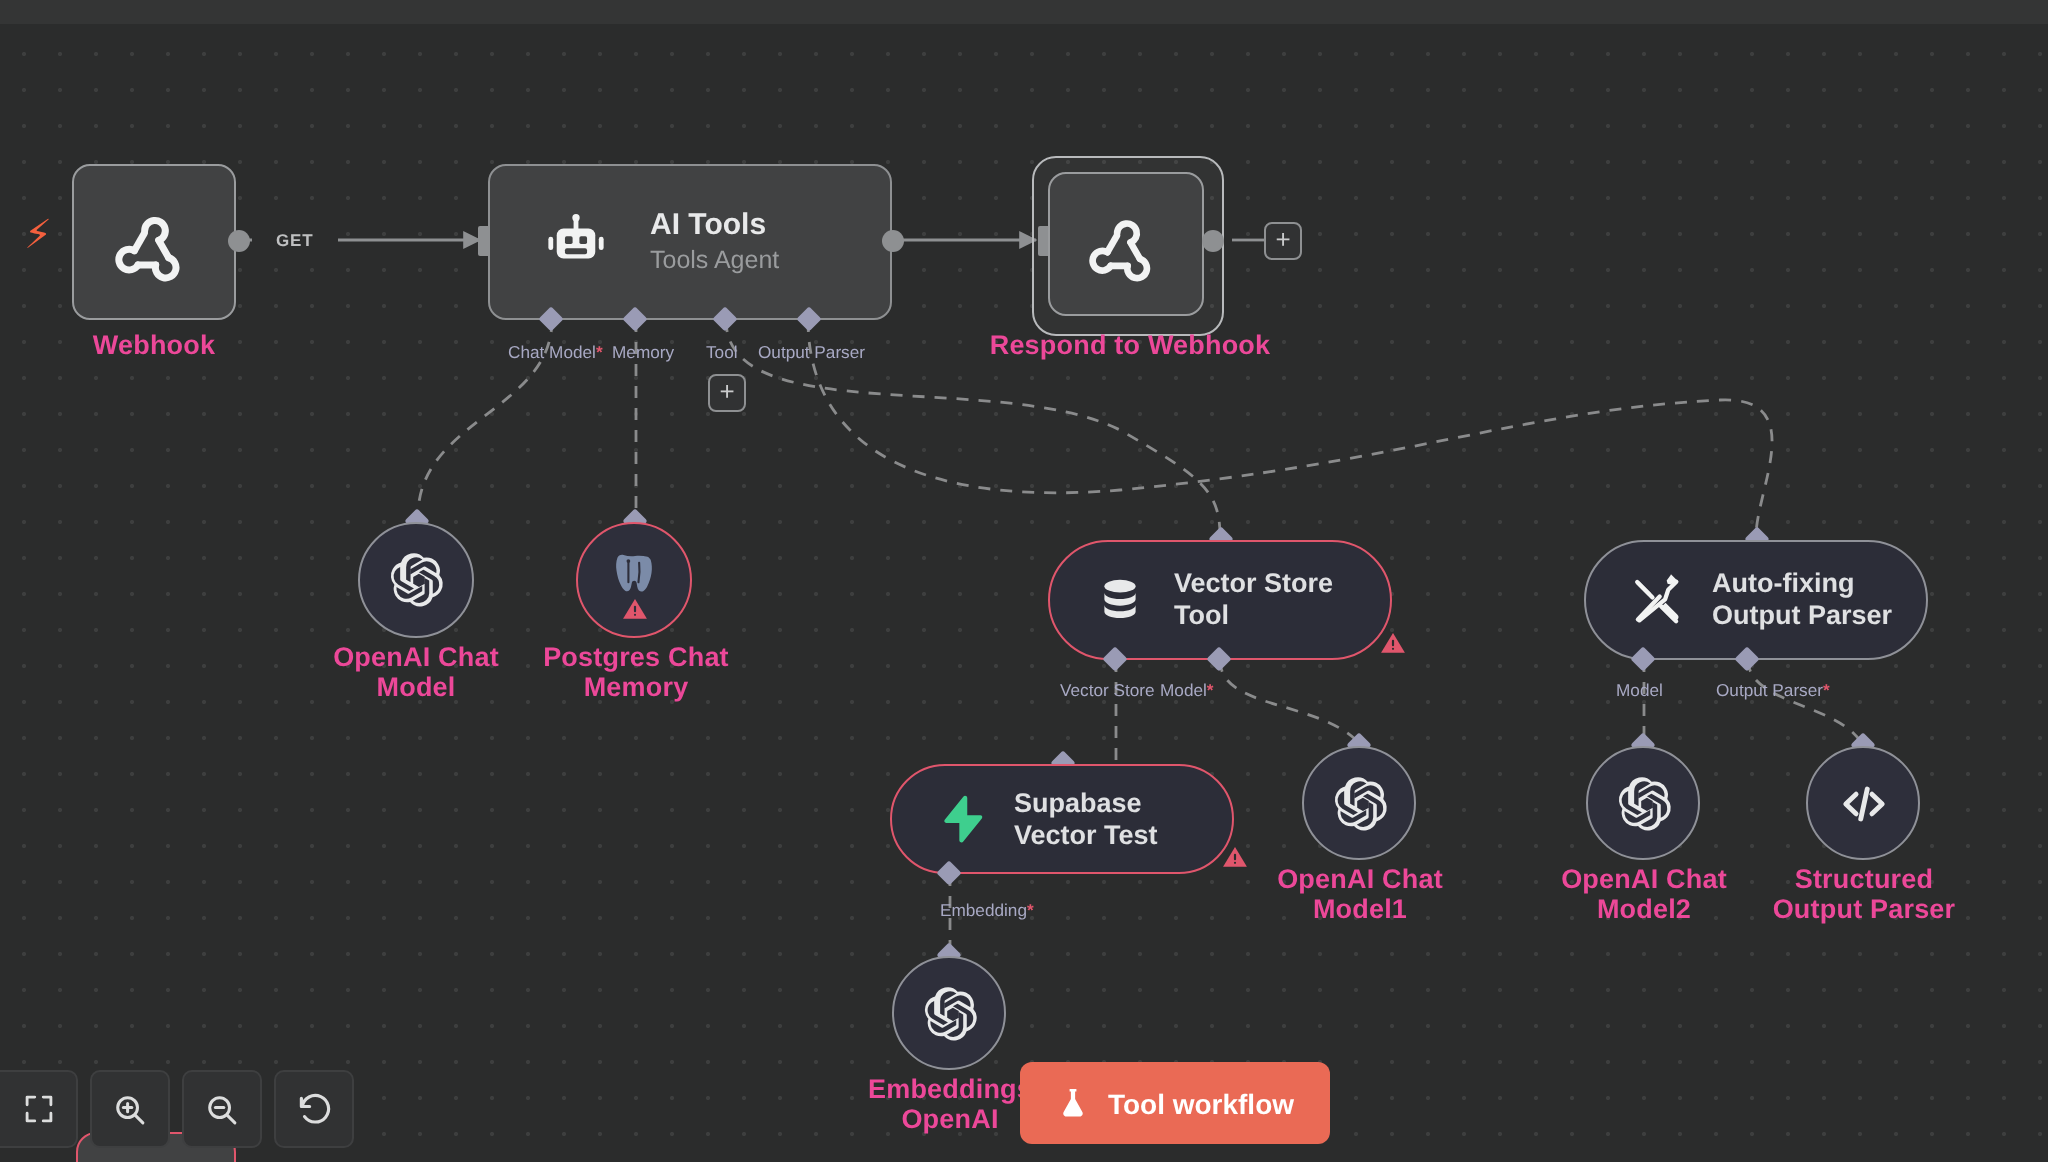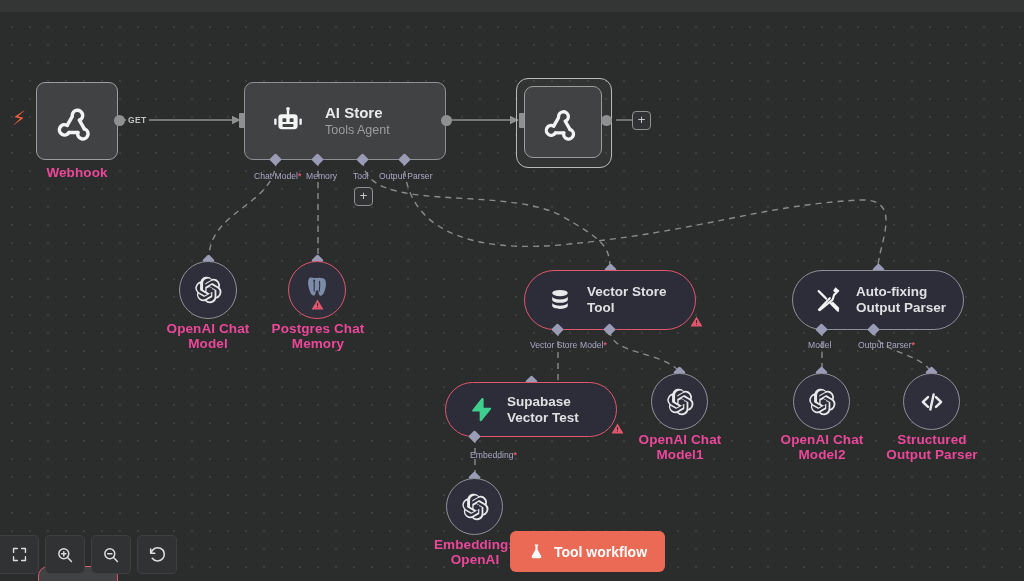--- a/index.html
+++ b/index.html
@@ -82,21 +82,21 @@
 
   
   .plusbtn{
     position:absolute;width:17px;height:17px;border:1px solid #8e9092;border-radius:4px;
     background:#313233;color:#c9cacb;font-size:13px;line-height:15px;text-align:center;
   }
   .bolt{position:absolute;color:#f4603e;font-size:20px;line-height:20px;}
 
   .edge-label{
     position:absolute;font-size:8.5px;font-weight:700;color:#bfc0c1;
-    letter-spacing:.4px;background:#2b2c2c;padding:0 2px;
+    letter-spacing:.4px;background:#2b2c2c;padding:0 12px;
   }
 
   
   #toolbar{position:absolute;left:0;bottom:7px;display:flex;gap:6px;padding-left:0;}
   .tbtn{
     width:38px;height:37px;background:#313233;border:1px solid #3e3f40;border-radius:5px;
     display:flex;align-items:center;justify-content:center;color:#dcdddd;
   }
   .tbtn:first-child{border-top-left-radius:0;border-bottom-left-radius:0;border-left:none;}
 
@@ -185,21 +185,21 @@
         <rect x="8.1" y="14.2" width="7.8" height="2.1" rx=".7"></rect>
       </g>
       <g fill="none" stroke="#f2f3f3" stroke-width="1.7" stroke-linecap="round">
         <path d="M12 4.2v3"></path>
           <path d="M3.1 11v3"></path>
           <path d="M20.9 11v3"></path>
       </g>
       <circle cx="12" cy="3.4" r="1.3" fill="#f2f3f3"></circle>
     </svg>
     <div class="agent-text">
-      <span class="agent-name">AI Store</span>
+      <span class="agent-name">AI Tools</span>
       <span class="agent-sub">Tools Agent</span>
     </div>
   </div>
   <div class="dot" style="left:441px;top:115px;"></div>
 
   <div class="diamond" style="left:271px;top:155px;"></div>
   <div class="diamond" style="left:313px;top:155px;"></div>
   <div class="diamond" style="left:358px;top:155px;"></div>
   <div class="diamond" style="left:400px;top:155px;"></div>
 
@@ -221,20 +221,21 @@
         <path d="M13.4 11.5l3 5.2"></path>
         <path d="M16.4 16.7a3.1 3.1 0 1 1-3.9 2.2"></path>
         <path d="M12.5 18.9H7.2"></path>
         <path d="M7.2 18.9a3.1 3.1 0 1 1-1.1-4.3"></path>
         <path d="M6.1 14.6l3-5.2"></path>
       </g>
     </svg>
   </div>
   <div class="dot" style="left:601px;top:115px;"></div>
   <div class="plusbtn" style="left:632px;top:111px;">+</div>
+  <div class="node-title" style="left:480px;top:165px;width:170px;">Respond to Webhook</div>
 
   <div class="diamond" style="left:204px;top:256px;"></div>
   <div class="node circ" style="left:179px;top:261px;width:58px;height:58px;">
     <svg width="30" height="30" viewBox="0 0 24 24">
       <path d="M21.3 10a5.3 5.3 0 0 0-.45-4.35A5.37 5.37 0 0 0 15.05 3.1a5.33 5.33 0 0 0-9.04 1.92A5.3 5.3 0 0 0 2.7 7.6a5.37 5.37 0 0 0 .66 6.3 5.3 5.3 0 0 0 .45 4.35 5.37 5.37 0 0 0 5.8 2.55 5.33 5.33 0 0 0 9.04-1.92 5.3 5.3 0 0 0 3.31-2.58 5.37 5.37 0 0 0-.66-6.3Zm-8.02 11.2a3.98 3.98 0 0 1-2.56-.92l.13-.07 4.25-2.45a.69.69 0 0 0 .35-.6V11.2l1.8 1.04c.02 0 .03.02.03.05v4.96a4 4 0 0 1-4 3.95ZM4.7 17.5a3.97 3.97 0 0 1-.48-2.67l.13.08 4.25 2.45c.21.13.48.13.7 0l5.19-3v2.07c0 .03-.01.05-.03.06l-4.3 2.48a4 4 0 0 1-5.46-1.47ZM3.58 8.5a3.97 3.97 0 0 1 2.08-1.75v5.05c0 .25.13.48.35.6l5.17 2.98-1.8 1.04a.07.07 0 0 1-.07 0L4.96 13.9A4 4 0 0 1 3.58 8.5Zm14.75 3.43-5.18-3 1.8-1.03a.07.07 0 0 1 .06 0l4.3 2.48a3.96 3.96 0 0 1-.6 7.14v-5.05a.69.69 0 0 0-.38-.54Zm1.79-2.7-.13-.08-4.24-2.47a.7.7 0 0 0-.7 0l-5.18 3V7.62c0-.03 0-.05.03-.06l4.3-2.47a3.96 3.96 0 0 1 5.92 4.1ZM9.9 12.93l-1.8-1.04a.07.07 0 0 1-.04-.05V6.88a3.96 3.96 0 0 1 6.5-3.04l-.13.07L10.18 6.36a.69.69 0 0 0-.35.6l-.02 5.97Zm.98-2.1 2.3-1.33 2.31 1.33v2.66l-2.3 1.33-2.31-1.33v-2.66Z" fill="#e8e9ea"></path>
     </svg>
   </div>
   <div class="node-title" style="left:148px;top:321px;width:120px;">OpenAI Chat
 Model</div>
 

